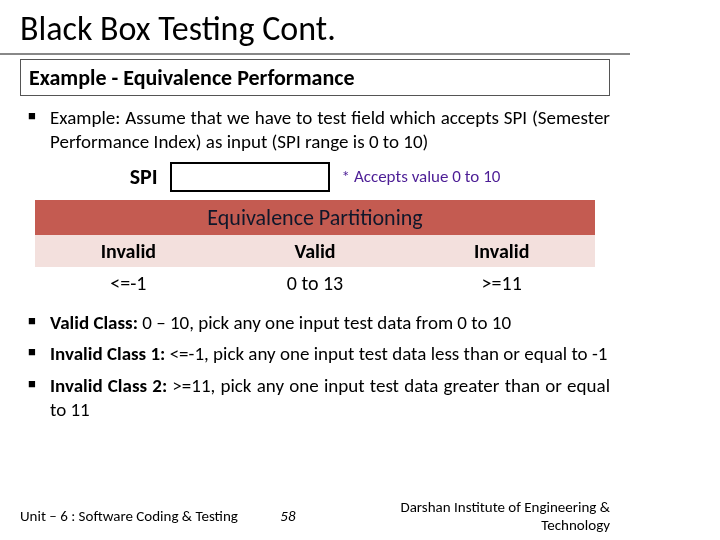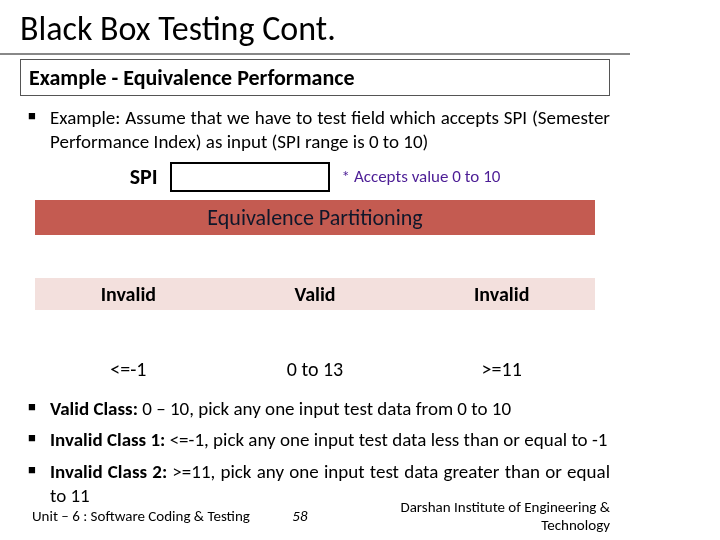--- a/index.html
+++ b/index.html
@@ -11,24 +11,24 @@
   ul.bullets { list-style: none; padding: 0 0 0 8px; }
   ul.bullets > li { position: relative; padding-left: 22px; font-size: 19px; line-height: 1.25; text-align: justify; margin-bottom: 8px; }
   ul.bullets > li::before { content: "■"; position: absolute; left: 0; top: 2px; font-size: 13px; color: #000; }
   .spi-row { display: flex; align-items: center; justify-content: center; gap: 12px; margin: 4px 0 8px 0; }
   .spi-label { font-size: 22px; font-weight: 700; }
   .spi-box { width: 160px; height: 30px; border: 2px solid #000; background: #fff; }
   .spi-note { font-size: 17px; color: #4c1d95; }
   .eq-wrap { width: 560px; margin: 0 auto 12px auto; }
   .eq-title { background: #c45b51; color: #0f172a; text-align: center; font-size: 22px; font-weight: 400; padding: 4px 0; }
   .eq-row { display: flex; }
-  .eq-cell { flex: 1; text-align: center; font-size: 20px; padding: 4px 0; margin-top: 43px; }
+  .eq-cell { flex: 1; text-align: center; font-size: 20px; padding: 4px 0; }
   .eq-head { background: #f3e0dd; font-weight: 700; }
   .eq-body { background: #fff; }
-  .footer { position: absolute; left: 12px; right: 0; bottom: 6px; display: flex; align-items: center; font-size: 15px; padding: 0 20px; }
+  .footer { position: absolute; left: 0; right: 0; bottom: 6px; display: flex; align-items: center; font-size: 15px; padding: 0 20px; }
   .footer .unit { flex: 0 0 auto; }
   .footer .pageno { flex: 0 0 auto; width: 60px; text-align: center; margin: 8px 20px; font-style: italic; }
   .footer .inst { flex: 1; text-align: right; }
   b { font-weight: 700; }
 </style>
 </head>
 <body>
 
 <div class="slide">
   <div class="title">Black Box Testing Cont.</div>

